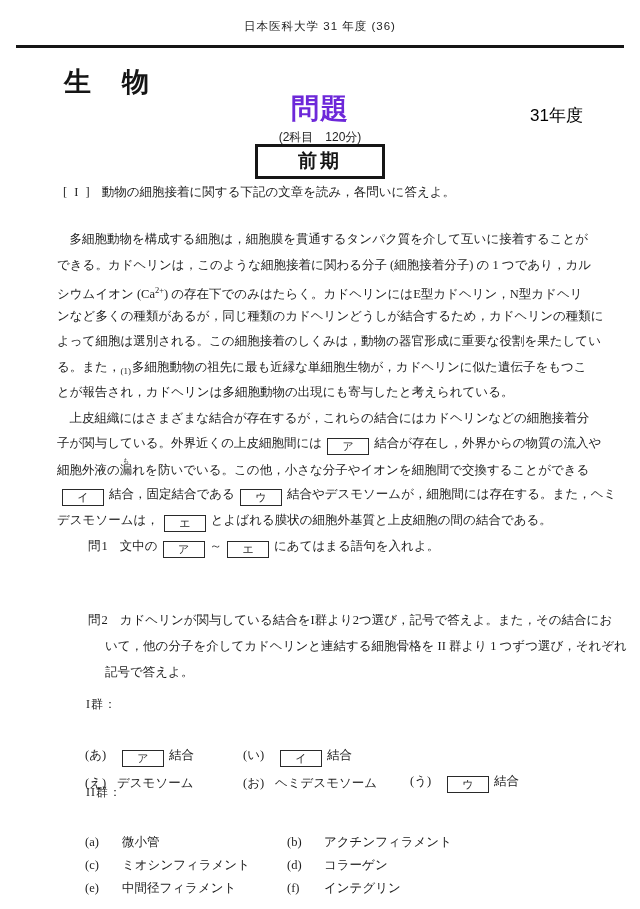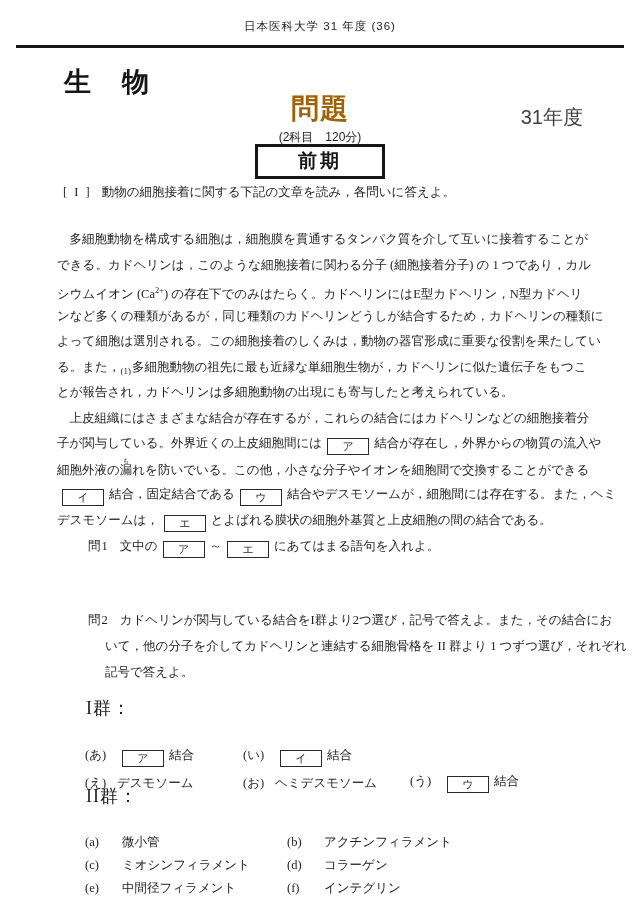--- a/index.html
+++ b/index.html
@@ -14,25 +14,25 @@
     font-family:"Liberation Sans", sans-serif; font-size:11.5px; color:#222;
     letter-spacing:1px;
   }
   .rule { position:absolute; top:45px; left:16px; width:608px; height:3px; background:#161616; }
   .subject {
     position:absolute; top:64px; left:64px;
     font-family:"Liberation Sans", sans-serif; font-size:27px; font-weight:600; letter-spacing:2px; color:#151515;
   }
   .main-title {
     position:absolute; top:90px; left:0; width:100%; text-align:center;
-    font-family:"Liberation Sans", sans-serif; font-size:28px; font-weight:600; letter-spacing:1px; color:#a16207;
+    font-family:"Liberation Sans", sans-serif; font-size:28px; font-weight:600; letter-spacing:1px; color:#6d28d9;
   }
   .year {
     position:absolute; top:104px; right:57px;
-    font-family:"Liberation Sans", sans-serif; font-size:20px; color:#404040;text-align:right;
+    font-family:"Liberation Sans", sans-serif; font-size:17px; color:#000000;text-align:right;
   }
   .subtitle {
     position:absolute; top:129px; left:0; width:100%; text-align:center;
     font-family:"Liberation Sans", sans-serif; font-size:12px; color:#222;
   }
   .term-wrap { position:absolute; top:144px; left:0; width:100%; text-align:center; }
   .term-box {
     display:inline-block; border:3px solid #161616; padding:1px 40px 2px;
     font-family:"Liberation Sans", sans-serif; font-size:19px; font-weight:600; letter-spacing:3px; color:#151515;
   }
@@ -47,21 +47,21 @@
   }
   .sup { font-size:8.5px; vertical-align:5px; }
   .sub { font-size:9px; vertical-align:-3px; margin-right:1px; }
   .u { text-underline-offset:3px; }
   ruby rt { font-size:6.5px; letter-spacing:0; }
   .q1 { position:absolute; top:538px; left:88px; font-size:12.5px; white-space:nowrap; }
   .q-label { margin-right:11px; letter-spacing:1px; }
   .q2 { position:absolute; top:607px; left:88px; width:500px; }
   .q2 .bline { height:26px; line-height:26px; }
   .q2-cont { margin-left:17px; }
-  .g-title { position:absolute; font-size:18px; white-space:nowrap; letter-spacing:1px; }
+  .g-title { position:absolute; font-size:12px; white-space:nowrap; letter-spacing:1px; }
   .g-item { position:absolute; font-size:12.5px; white-space:nowrap;margin-top:28px; }
   .glabel { display:inline-block; min-width:24px; margin-right:8px; }
   .g2 .glabel { min-width:28px; margin-right:9px; }
 </style>
 </head>
 <body>
 
 <div class="header">日本医科大学 31 年度 (36)</div>
 <div class="rule"></div>
 

